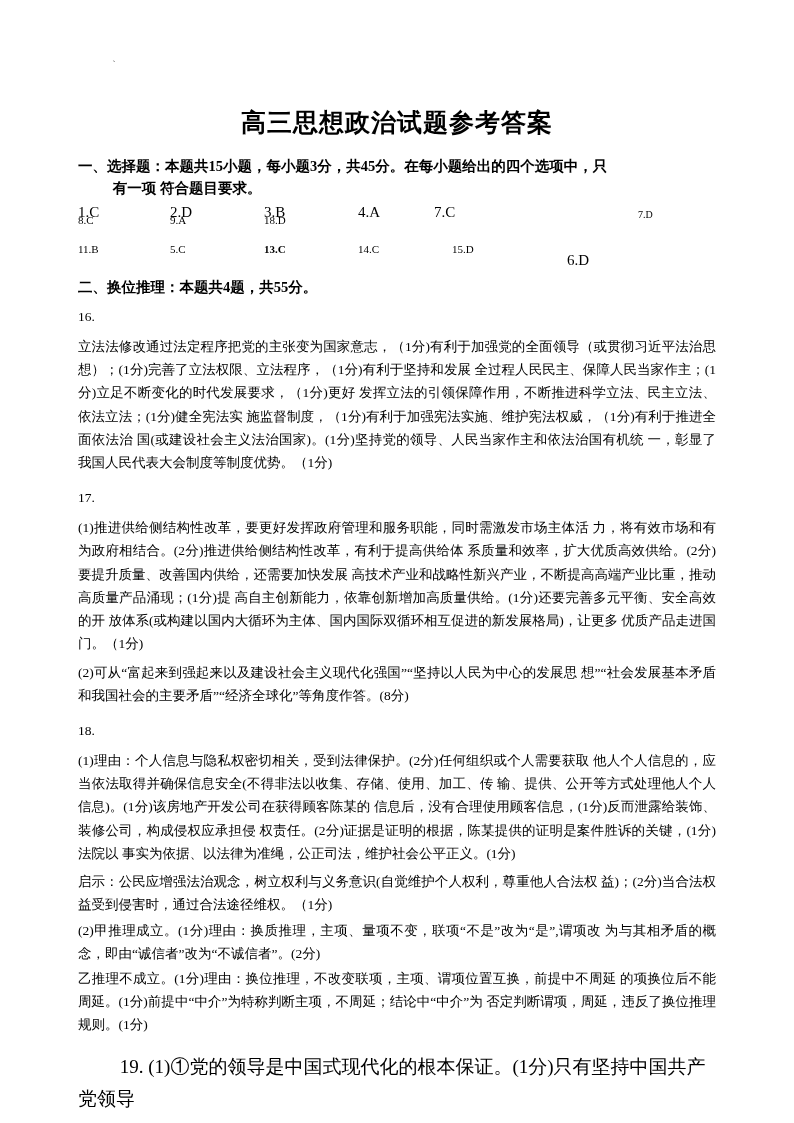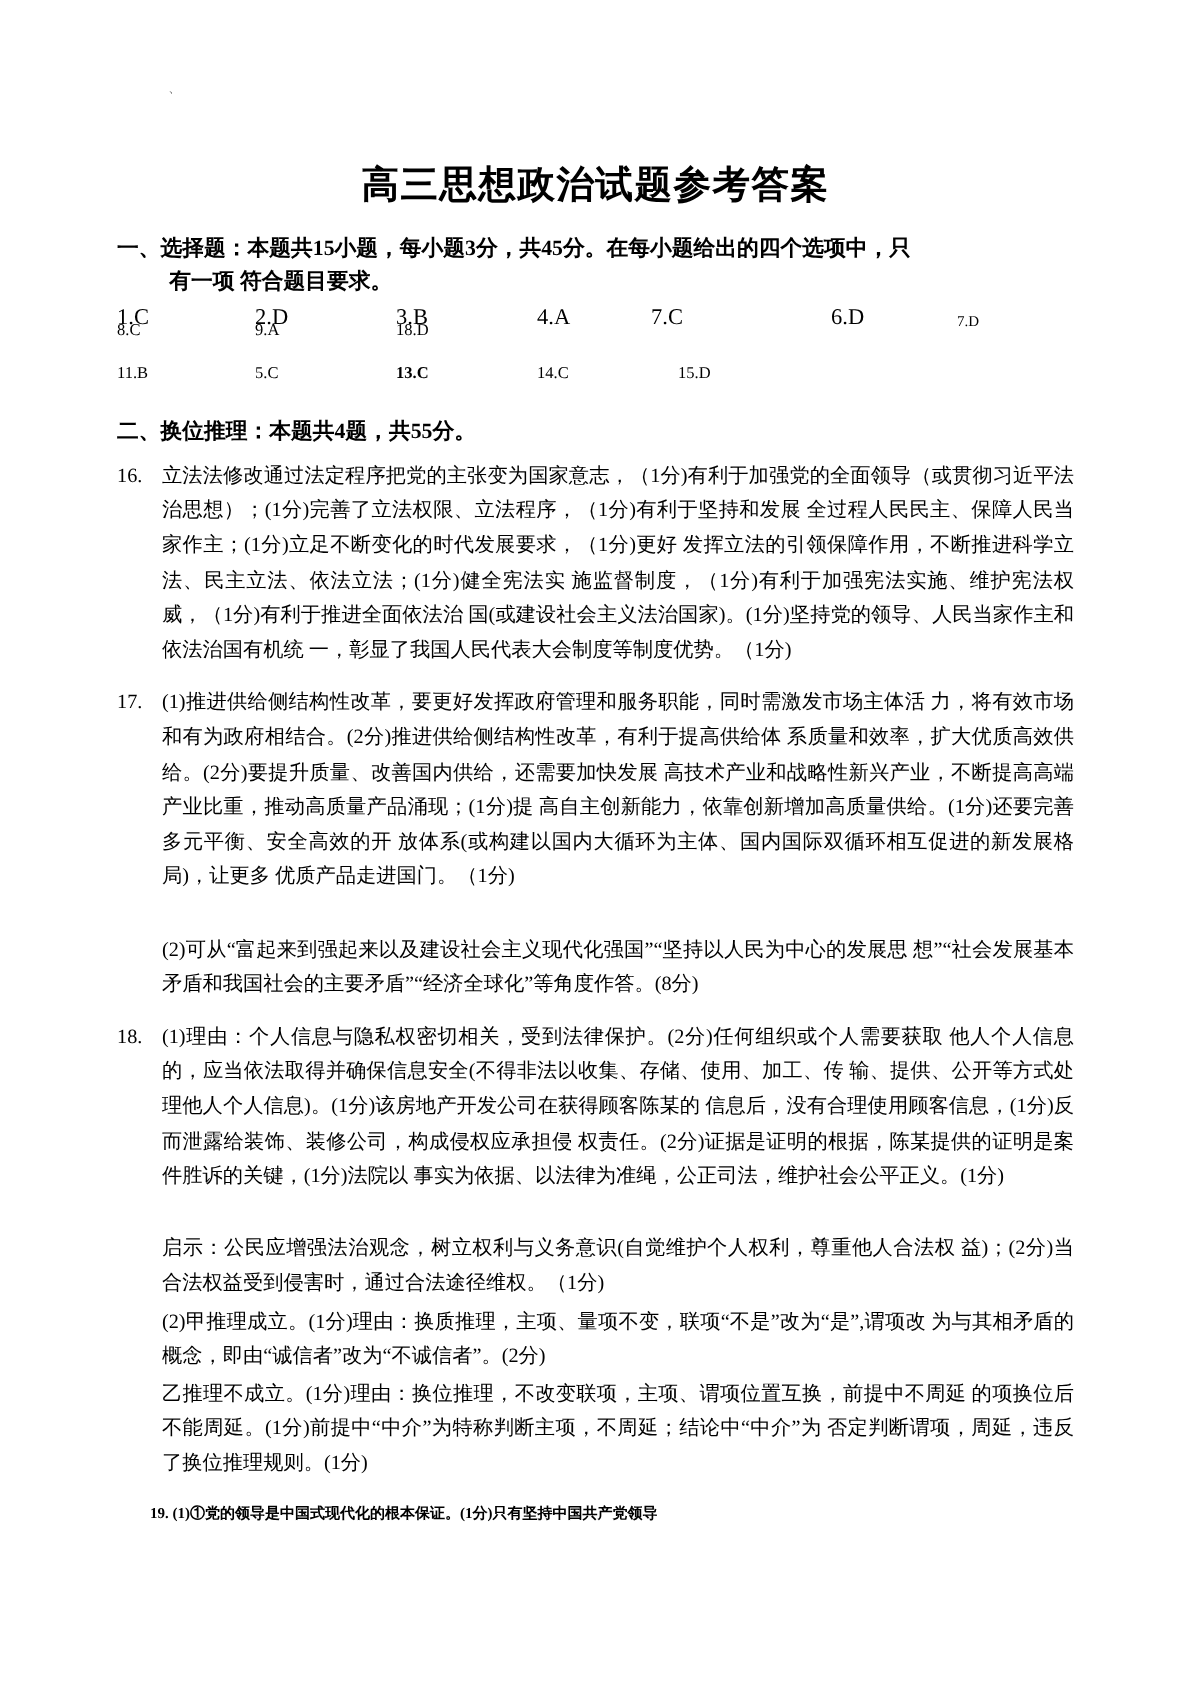--- a/index.html
+++ b/index.html
@@ -68,47 +68,47 @@
   .sz-xs { font-size: 10px; }
   .section-head2 {
     font-size: 14.5px;
     font-weight: bold;
     margin: 8px 0 8px 0;
   }
   .qa {
     display: flex;
     align-items: flex-start;
     margin: 0 0 10px 0;
+    flex-direction: column;
   }
   .qa .num {
     width: 30px;
     flex: 0 0 30px;
     font-size: 13.5px;
     line-height: 1.72;
     text-align: left;
   }
   .qa .body {
     flex: 1 1 auto;
     font-size: 13.5px;
     line-height: 1.72;
     text-align: justify;
     text-justify: inter-ideograph;
   }
   .qa .body p {
     margin: 0 0 2px 0;
   }
   .qa .body p.gap {
-    margin-top: 25px;
+    margin-top: 5px;
   }
   .last-line {
-    font-size: 10px;
+    font-size: 19px;
     line-height: 1.72;
     margin-top: 12px;
     text-indent: 2.2em;
-    font-weight: bold;
   }
 </style>
 </head>
 <body>
 
 <div class="page">
 
   <div class="corner-mark">、</div>
 
   <h1 class="doc-title">高三思想政治试题参考答案</h1>
@@ -118,21 +118,21 @@
     <span class="tail">有一项  符合题目要求。</span>
   </div>
 
   <div class="mc-block">
     <div class="mc-row row1">
       <span class="mc-item sz-lg" style="left:0px;">1.C</span>
       <span class="mc-item sz-lg" style="left:92px;">2.D</span>
       <span class="mc-item sz-lg" style="left:186px;">3.B</span>
       <span class="mc-item sz-lg" style="left:280px;">4.A</span>
       <span class="mc-item sz-lg" style="left:356px;">7.C</span>
-      <span class="mc-item sz-lg" style="left:476px;">6.D</span>
+      <span class="mc-item sz-lg" style="left:489px;margin-top:48px;">6.D</span>
       <span class="mc-item sz-xs" style="left:560px; top:5px;">7.D</span>
     </div>
     <div class="mc-row">
       <span class="mc-item sz-sm" style="left:0px; top:-14px;">8.C</span>
       <span class="mc-item sz-sm" style="left:92px; top:-14px;">9.A</span>
       <span class="mc-item sz-sm" style="left:186px; top:-14px;">18.D</span>
     </div>
     <div class="mc-row">
       <span class="mc-item sz-sm" style="left:0px; top:-6px;">11.B</span>
       <span class="mc-item sz-sm" style="left:92px; top:-6px;">5.C</span>

